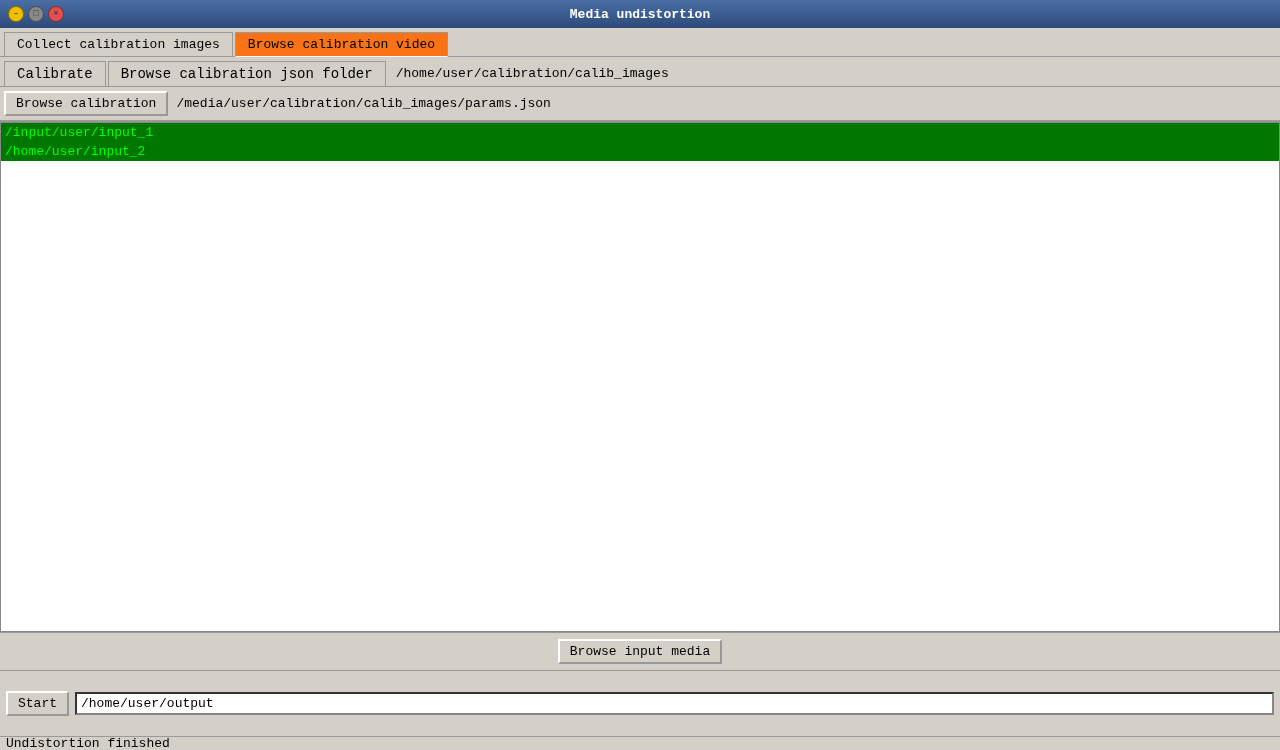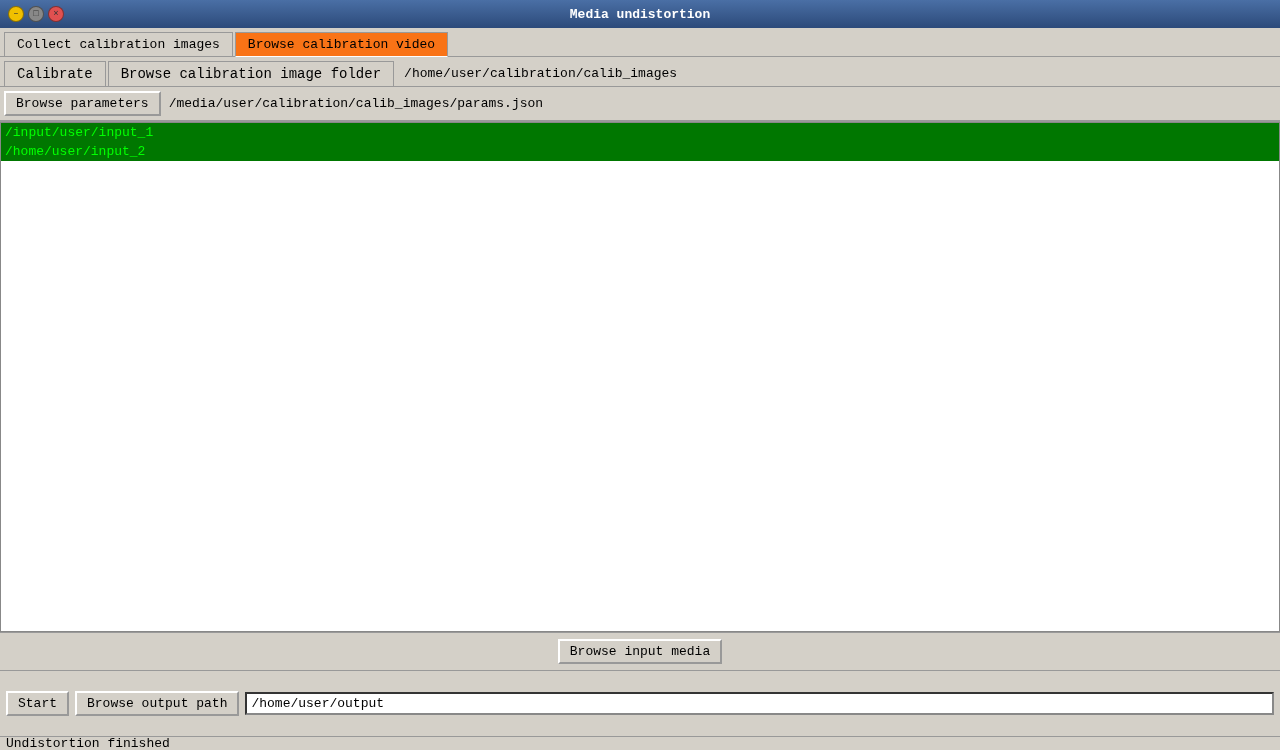--- a/index.html
+++ b/index.html
@@ -230,41 +230,40 @@
 
 <div class="window-content">
 
   <div class="tabs-row1">
     <div class="tab">Collect calibration images</div>
     <div class="tab active">Browse calibration video</div>
   </div>
 
   <div class="tabs-row2">
     <div class="tab2">Calibrate</div>
-    <div class="tab2">Browse calibration image folder</div>
+    <div class="tab2">Browse calibration json folder</div>
     <div class="path-display-row2">/home/user/calibration/calib_images</div>
   </div>
 
   <div class="params-row">
-    <button class="btn">Browse parameters</button>
+    <button class="btn">Browse calibration</button>
     <span class="path-label">/media/user/calibration/calib_images/params.json</span>
   </div>
 
   <div class="file-list-area">
     <div class="file-item selected">/input/user/input_1</div>
     <div class="file-item selected">/home/user/input_2</div>
   </div>
 
   <div class="browse-media-row">
     <button class="btn">Browse input media</button>
   </div>
 
   <div class="bottom-bar">
     <button class="btn">Start</button>
-    <button class="btn">Browse output path</button>
     <input class="output-path-input" type="text" value="/home/user/output" style="">
   </div>
 
   <div class="status-bar">
     <span class="status-text">Undistortion finished</span>
   </div>
 
 </div>
 
 </body></html>

